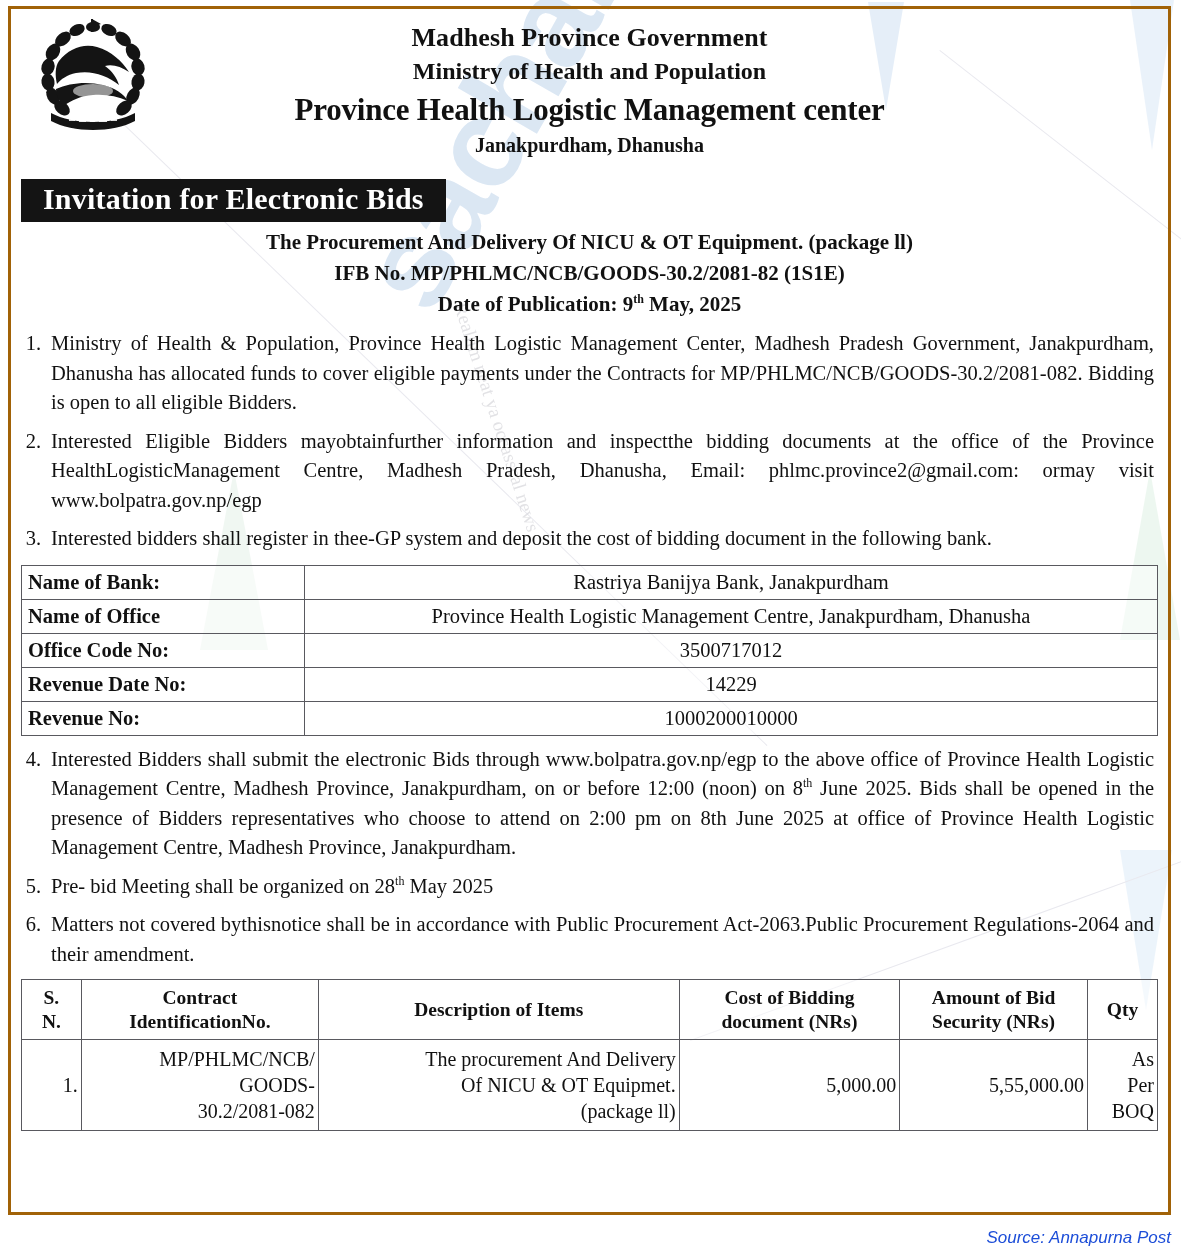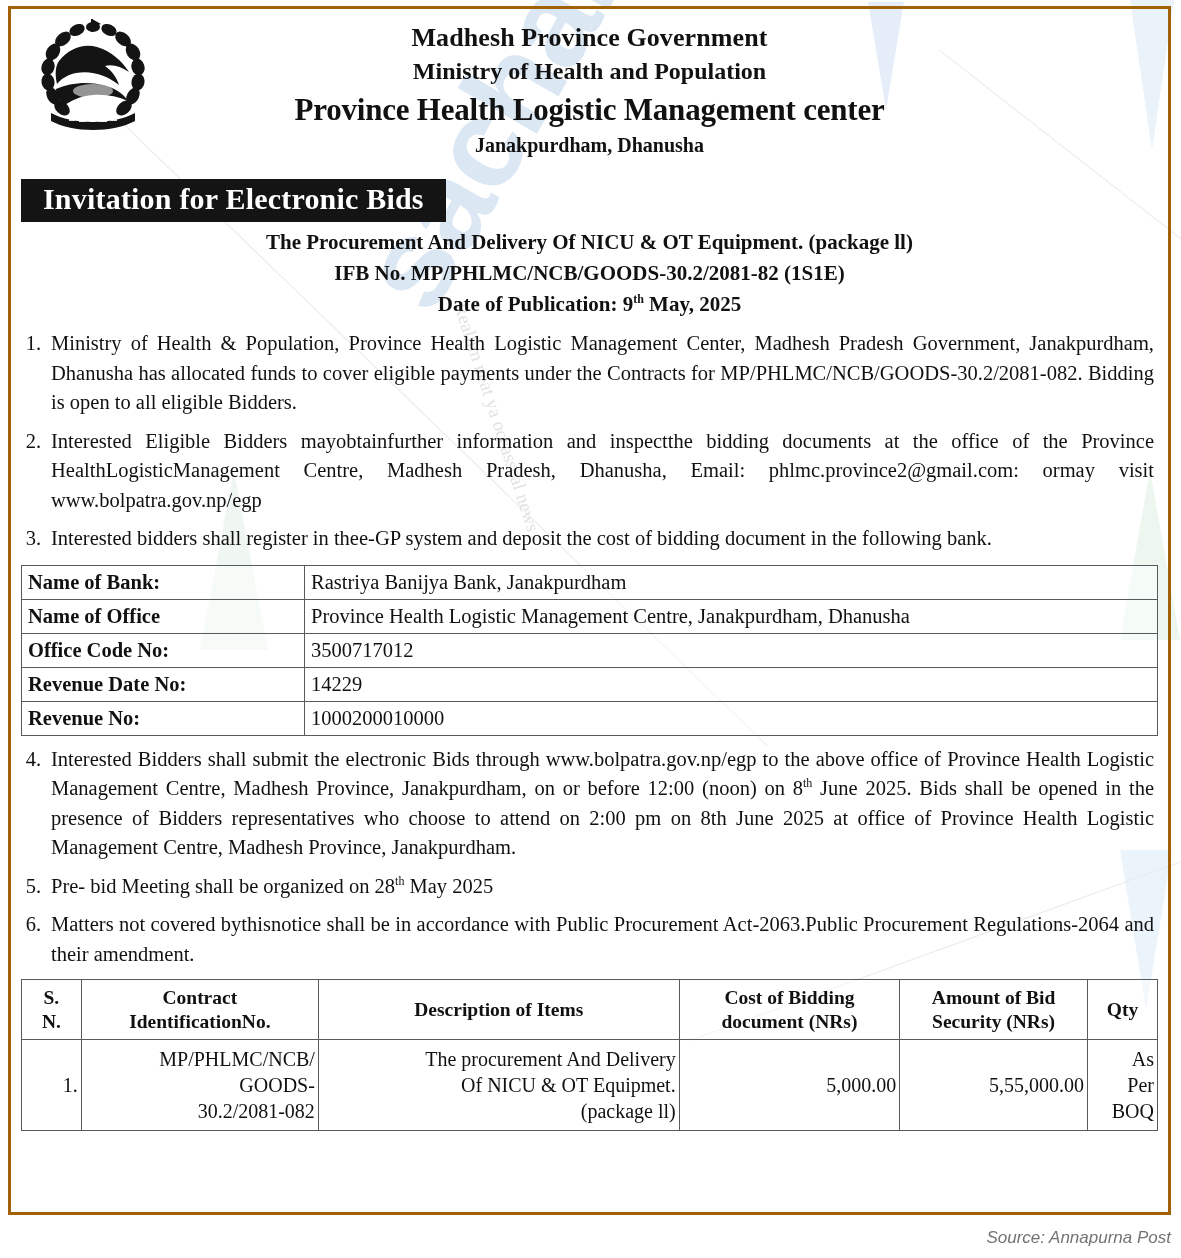--- a/index.html
+++ b/index.html
@@ -182,21 +182,21 @@
     vertical-align: middle;
   }
   table.bank td.lbl {
     width: 283px;
     text-align: left;
     font-weight: 700;
     font-size: 20.5px;
     padding: 5px 6px;
   }
   table.bank td.val {
-    text-align: left;
+    text-align: center;
     font-size: 20.5px;
     padding: 5px 6px;
   }
 
   
   table.contract { margin-top: 10px; }
   table.contract th {
     text-align: center;
     font-weight: 700;
     font-size: 19.5px;
@@ -216,21 +216,21 @@
   .c-amt { width: 182px; }
   .c-qty { width: 68px; }
 
   
   .source {
     position: absolute;
     right: 10px; top: 1228px;
     font-family: "Liberation Sans", sans-serif;
     font-style: italic;
     font-size: 17px;
-    color: #737373;
+    color: #1d4ed8;
     z-index: 3;
   }
 </style>
 </head>
 <body>
 
 <div id="watermarks">
   <div class="wm-tri wm-blue-1"></div>
   <div class="wm-tri wm-blue-2"></div>
   <div class="wm-tri wm-green-1"></div>

